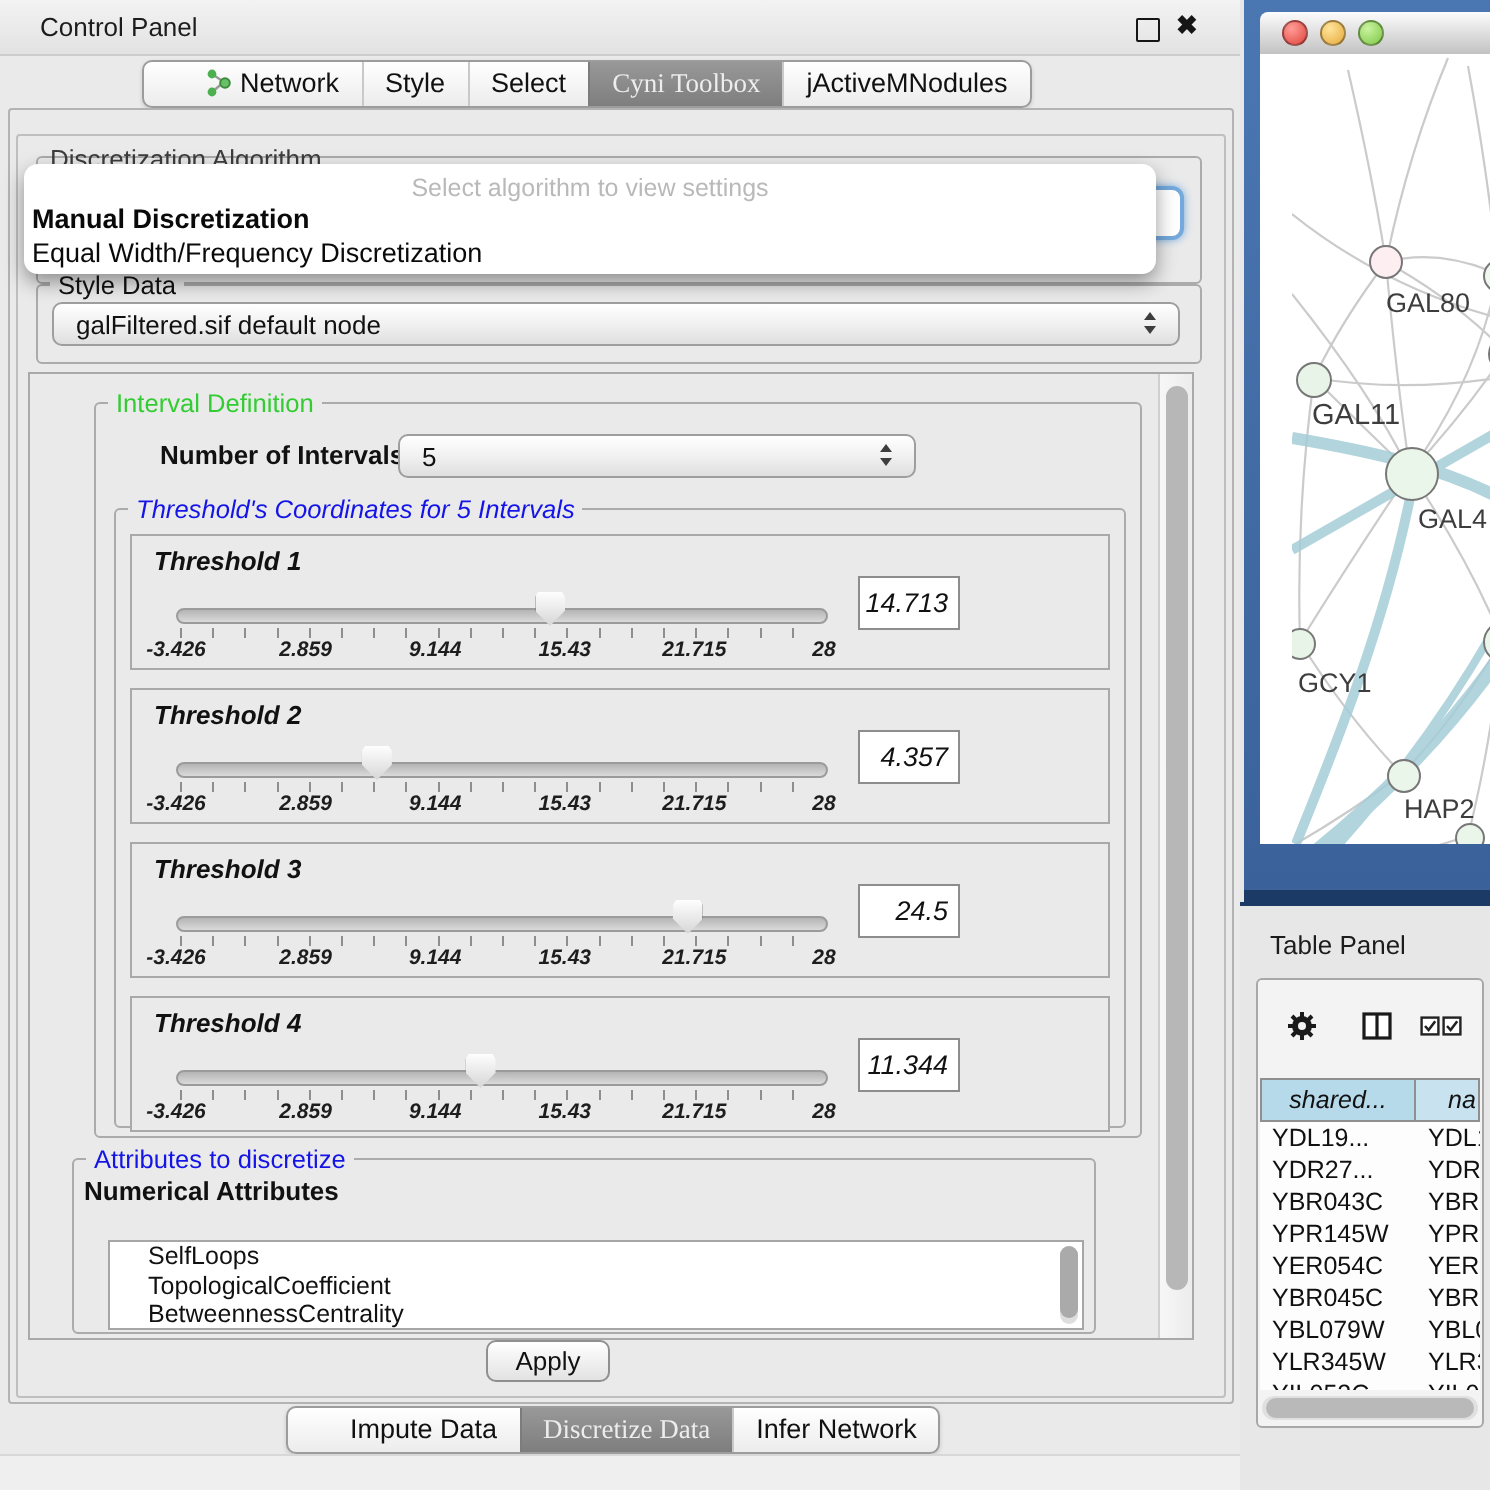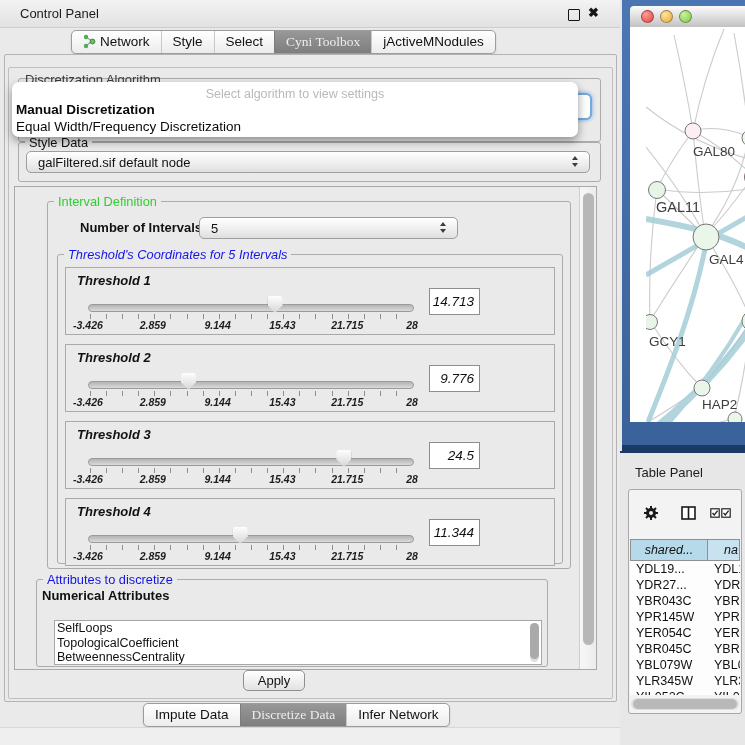--- a/index.html
+++ b/index.html
@@ -10,21 +10,21 @@
   #cp-titlebar{position:absolute;left:0;top:0;width:620px;height:27px;
        background:linear-gradient(#f3f3f3,#e2e2e2);border-bottom:1px solid #cdcdcd;}
   #cp-title{position:absolute;left:20px;top:6px;font-size:13px;color:#1c1c1c;}
   .float-glyph{position:absolute;top:9px;width:10px;height:10px;border:1.6px solid #151515;border-radius:1px;}
   .close-glyph{position:absolute;top:5px;font-size:13px;font-weight:bold;color:#151515;}
   
   .seg{display:flex;border:1px solid #9c9c9c;border-radius:5px;overflow:hidden;
        background:linear-gradient(#ffffff,#ececec);box-shadow:0 1px 2px rgba(0,0,0,.15);}
   .seg .tab{padding:2px 11px 3px 11px;font-size:13.5px;line-height:17px;border-left:1px solid #c9c9c9;
        white-space:nowrap;display:flex;align-items:center;gap:4px;}
-  .seg .tab:first-child{border-left:none;}
+  .seg .tab:first-child{border-left:none;margin-left:20px;}
   .seg .tab.sel{background:linear-gradient(#989898,#7e7e7e);color:#ededed;border-left-color:#7c7c7c;font-family:Liberation Serif, serif;}
   #top-tabs{position:absolute;left:71px;top:30px;}
   #bottom-tabs{position:absolute;left:143px;top:703px;}
   #bottom-strip{position:absolute;left:0;top:727px;width:620px;height:18px;background:#efefef;border-top:1px solid #d8d8d8;}
   
   .panelbox{position:absolute;border:1px solid #b3b3b3;border-radius:2px;background:#eaeaea;}
   .group{position:absolute;border:1px solid #ababab;border-radius:3px;}
   .group-title{position:absolute;top:-8px;left:6px;background:#eaeaea;padding:0 4px;font-size:12.8px;white-space:nowrap;}
   
   .combo{position:relative;background:linear-gradient(#ffffff,#efefef 55%,#dfdfdf);
@@ -51,21 +51,21 @@
        filter:drop-shadow(0 0 1px #777);}
   .ticks{position:absolute;left:24px;top:46px;width:322px;height:5px;
        background-image:repeating-linear-gradient(to right,#8e8e8e 0 1px,transparent 1px 16.1px);}
   .ticklabels{position:absolute;left:22px;top:51px;width:324px;height:12px;}
   .ticklabels span{position:absolute;transform:translateX(-50%);font-size:10.5px;font-weight:bold;color:#1d1d1d;white-space:nowrap;}
   .th-value{position:absolute;right:74px;top:20px;width:51px;height:27px;background:#fff;
        border:1px solid #8d8d8d;font-size:13.5px;text-align:right;padding:5px 5px 0 0;box-sizing:border-box;}
   
   #attr-list{position:absolute;left:17px;top:40px;width:488px;height:45px;background:#fff;
        border:1px solid #a6a6a6;overflow:hidden;box-sizing:border-box;}
-  .list-item{font-size:12.5px;line-height:14.6px;padding-left:2px;white-space:nowrap;}
+  .list-item{font-size:12.5px;line-height:14.6px;padding-left:19px;white-space:nowrap;}
   .btn{position:absolute;background:linear-gradient(#ffffff,#e2e2e2);border:1px solid #8f8f8f;
        border-radius:5px;font-size:13px;text-align:center;}
   
   #algo-popup{position:absolute;left:12px;top:82px;width:566px;height:55px;background:#fff;
        border-radius:7px;box-shadow:0 4px 10px rgba(0,0,0,.4);z-index:60;}
   #popup-hint{position:absolute;left:0;right:0;top:5px;text-align:center;font-size:12.5px;color:#b9b9b9;}
   .popup-item{position:absolute;left:4px;font-size:13.5px;white-space:nowrap;color:#0a0a0a;}
   #behind-combo{position:absolute;left:492px;top:93px;width:100px;height:27px;background:#fff;
        border:2px solid #74a9dc;border-radius:6px;box-shadow:0 0 4px #74a9dc;z-index:5;box-sizing:border-box;}
   #hidden-algo-label{position:absolute;left:25px;top:72px;font-size:13px;color:#3c3c3c;z-index:4;white-space:nowrap;}
@@ -195,21 +195,21 @@
                 <div class="ticks"></div>
                 <div class="ticklabels">
                   <span style="left:0%">-3.426</span>
                   <span style="left:20%">2.859</span>
                   <span style="left:40%">9.144</span>
                   <span style="left:60%">15.43</span>
                   <span style="left:80%">21.715</span>
                   <span style="left:100%">28</span>
                 </div>
               </div>
-              <div class="th-value">9.776</div>
+              <div class="th-value">4.357</div>
             </div>
             <div class="th-box" style="top: 166px;">
               <div class="th-label">Threshold 3</div>
               <div class="slider">
                 <div class="track"></div>
                 <div class="thumb" style="left:277.95443263539744px"></div>
                 <div class="ticks"></div>
                 <div class="ticklabels">
                   <span style="left:0%">-3.426</span>
                   <span style="left:20%">2.859</span>

